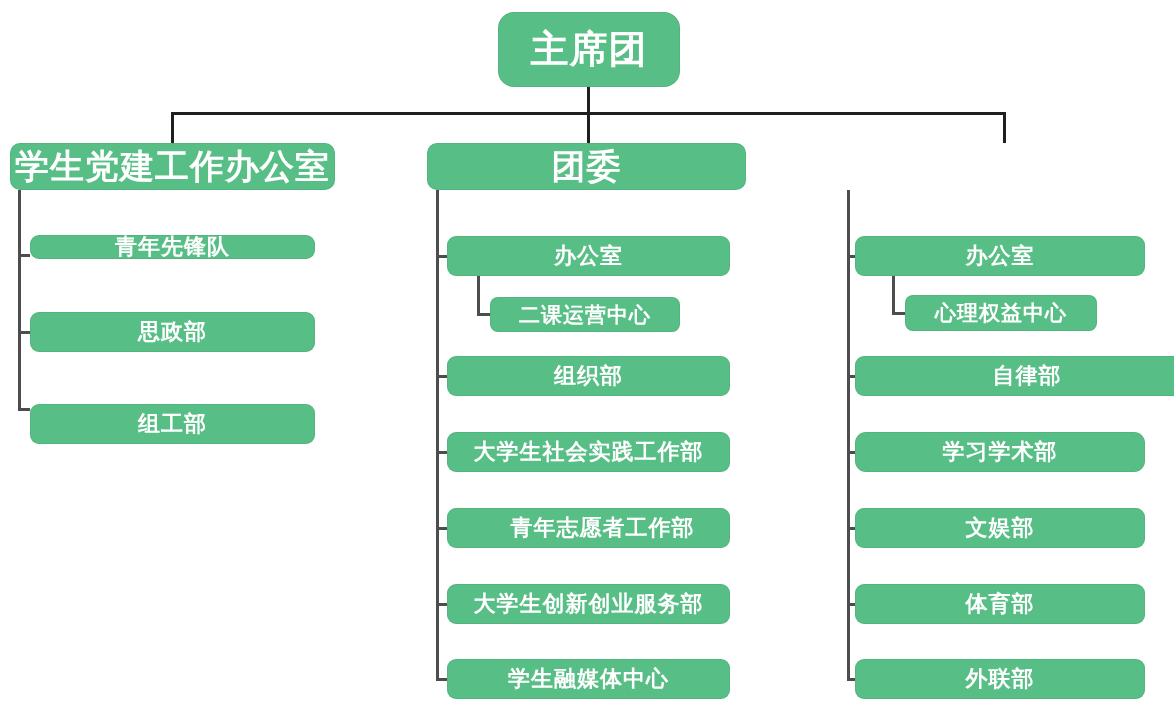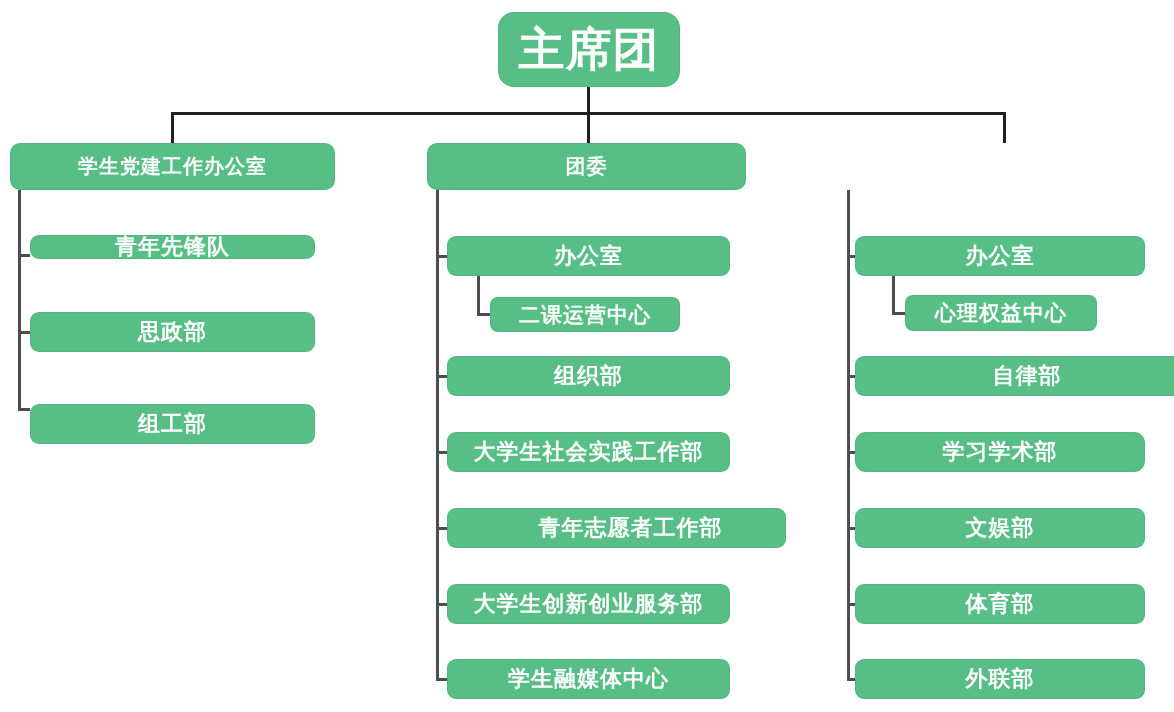--- a/index.html
+++ b/index.html
@@ -22,22 +22,22 @@
     display: flex;
     align-items: center;
     justify-content: center;
     font-weight: bold;
     box-sizing: border-box;
     letter-spacing: 1px;
     box-shadow: inset 0 0 0 1px rgba(0,0,0,0.05);
     cursor: default;
     white-space: nowrap;
   }
-  .node.root    { border-radius: 16px; font-size: 46px; }
-  .node.branch  { border-radius: 10px; font-size: 20px; }
+  .node.root    { border-radius: 16px; font-size: 38px; }
+  .node.branch  { border-radius: 10px; font-size: 34px; }
   .node.dept    { border-radius: 9px;  font-size: 22px; }
   .node.subdept { border-radius: 8px;  font-size: 21px; }
   .line {
     position: absolute;
     background: var(--line-branch, #4D4D4D);
   }
   .line.top { background: var(--line-top, #1F1F1F); }
 </style>
 </head>
 <body>
@@ -71,21 +71,21 @@
   <div class="line" style="left:436px; top:527px; width:11px; height:3px;"></div>
   <div class="line" style="left:436px; top:603px; width:11px; height:3px;"></div>
   <div class="line" style="left:436px; top:678px; width:11px; height:3px;"></div>
   <div class="line" style="left:477px; top:276px; width:3px; height:40px;"></div>
   <div class="line" style="left:477px; top:313px; width:13px; height:3px;"></div>
 
   <div class="node dept" style="left:447px; top:236px; width:283px; height:40px;">办公室</div>
   <div class="node subdept" style="left:490px; top:297px; width:190px; height:35px;">二课运营中心</div>
   <div class="node dept" style="left:447px; top:356px; width:283px; height:40px;">组织部</div>
   <div class="node dept" style="left:447px; top:432px; width:283px; height:40px;">大学生社会实践工作部</div>
-  <div class="node dept" style="left:447px; top:508px; width:339px; height:40px;padding-left:28px;">青年志愿者工作部</div>
+  <div class="node dept" style="left:447px; top:508px; width:283px; height:40px;padding-left:28px;">青年志愿者工作部</div>
   <div class="node dept" style="left:447px; top:584px; width:283px; height:40px;">大学生创新创业服务部</div>
   <div class="node dept" style="left:447px; top:659px; width:283px; height:40px;">学生融媒体中心</div>
 
   <div class="line" style="left:847px; top:190px; width:3px; height:491px;"></div>
   <div class="line" style="left:847px; top:255px; width:8px; height:3px;"></div>
   <div class="line" style="left:847px; top:375px; width:8px; height:3px;"></div>
   <div class="line" style="left:847px; top:451px; width:8px; height:3px;"></div>
   <div class="line" style="left:847px; top:527px; width:8px; height:3px;"></div>
   <div class="line" style="left:847px; top:603px; width:8px; height:3px;"></div>
   <div class="line" style="left:847px; top:678px; width:8px; height:3px;"></div>

